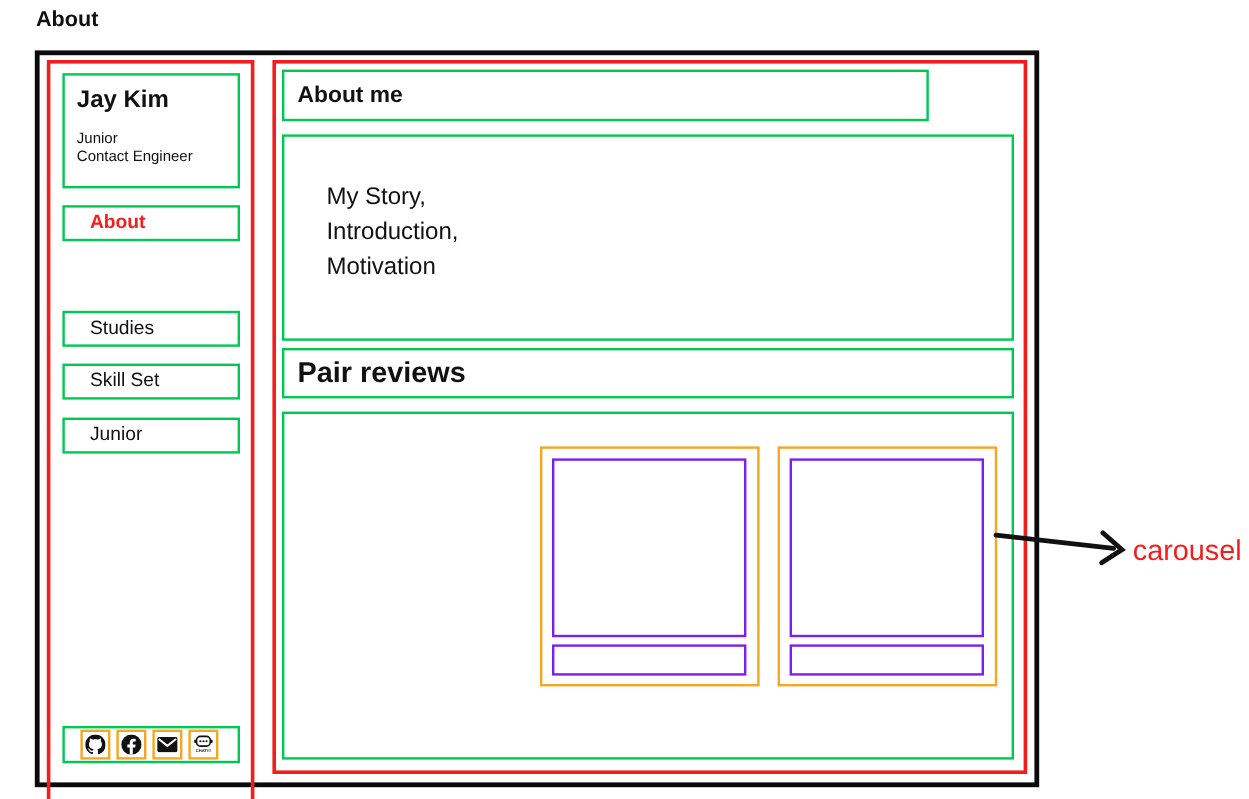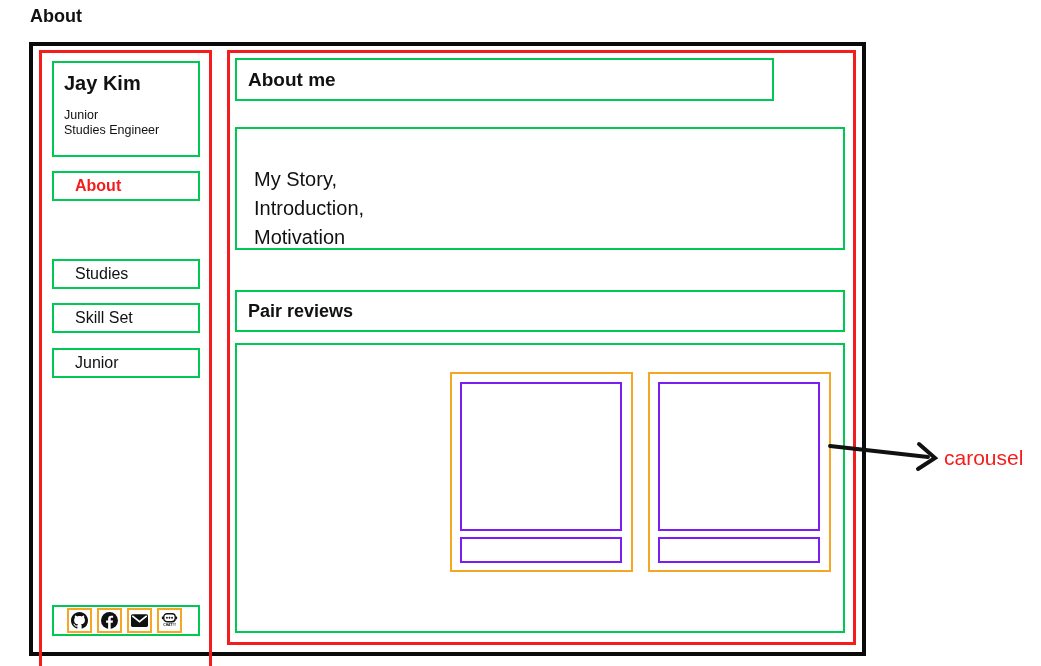--- a/index.html
+++ b/index.html
@@ -36,53 +36,53 @@
   }
   .icon-tile{
     box-sizing:border-box;width:25px;height:25px;border:2px solid var(--orange);
     display:flex;align-items:center;justify-content:center;background:#fff;cursor:pointer;flex:0 0 auto;
   }
   .icon-tile svg{display:block;}
 
   
   .green-box{border:2px solid var(--green);}
   #about-me-header{left:5px;top:5px;width:539px;height:43px;font-size:19px;font-weight:bold;line-height:39px;padding-left:11px;}
-  #story-box{left:5px;top:74px;width:610px;height:123px;font-size:20px;line-height:29px;padding:36px 0 0 17px;}
-  #pair-reviews-header{left:5px;top:237px;width:610px;height:42px;font-size:18px;font-weight:bold;line-height:38px;padding-left:11px;}
+  #story-box{left:5px;top:59px;width:610px;height:172px;font-size:20px;line-height:29px;padding:36px 0 0 35px;}
+  #pair-reviews-header{left:5px;top:237px;width:610px;height:42px;font-size:24px;font-weight:bold;line-height:38px;padding-left:11px;}
   #carousel-box{left:5px;top:290px;width:610px;height:290px;}
 
   .review-card{top:319px;width:183px;height:200px;border:2px solid var(--orange);background:#fff;}
   #card-0{left:21px}#card-1{left:220px}#card-2{left:418px}
   .comment-box{
     left:8px;top:8px;width:162px;height:149px;border:2px solid var(--purple);
     display:flex;align-items:center;justify-content:center;
     font-size:20px;font-weight:bold;
   }
   .name-box{
     left:8px;top:163px;width:162px;height:26px;border:2px solid var(--purple);
     text-align:center;line-height:22px;font-size:19px;font-weight:bold;
   }
 
   
   #annotation-arrow{left:826px;top:433px;width:120px;height:40px;}
-  #annotation-label{left:944px;top:446px;font-size:21px;color:var(--red);}
+  #annotation-label{left:944px;top:446px;font-size:24px;color:var(--red);}
 </style>
 </head>
 <body>
 
 <div class="abs" id="page-title">About</div>
 
 <div class="abs" id="outer-frame"></div>
 
 <div class="abs" id="sidebar">
   <div class="abs" id="profile-card">
     <div id="profile-name">Jay Kim</div>
     <div id="profile-role">
       <div>Junior</div>
-      <div>Studies Engineer</div>
+      <div>Contact Engineer</div>
     </div>
   </div>
 
   <div class="abs nav-item active" id="nav-0">About</div>
   <div class="abs nav-item" id="nav-2">Studies</div>
   <div class="abs nav-item" id="nav-3">Skill Set</div>
   <div class="abs nav-item" id="nav-4">Junior</div>
 
   <div class="abs" id="social-bar">
     <div class="icon-tile">

